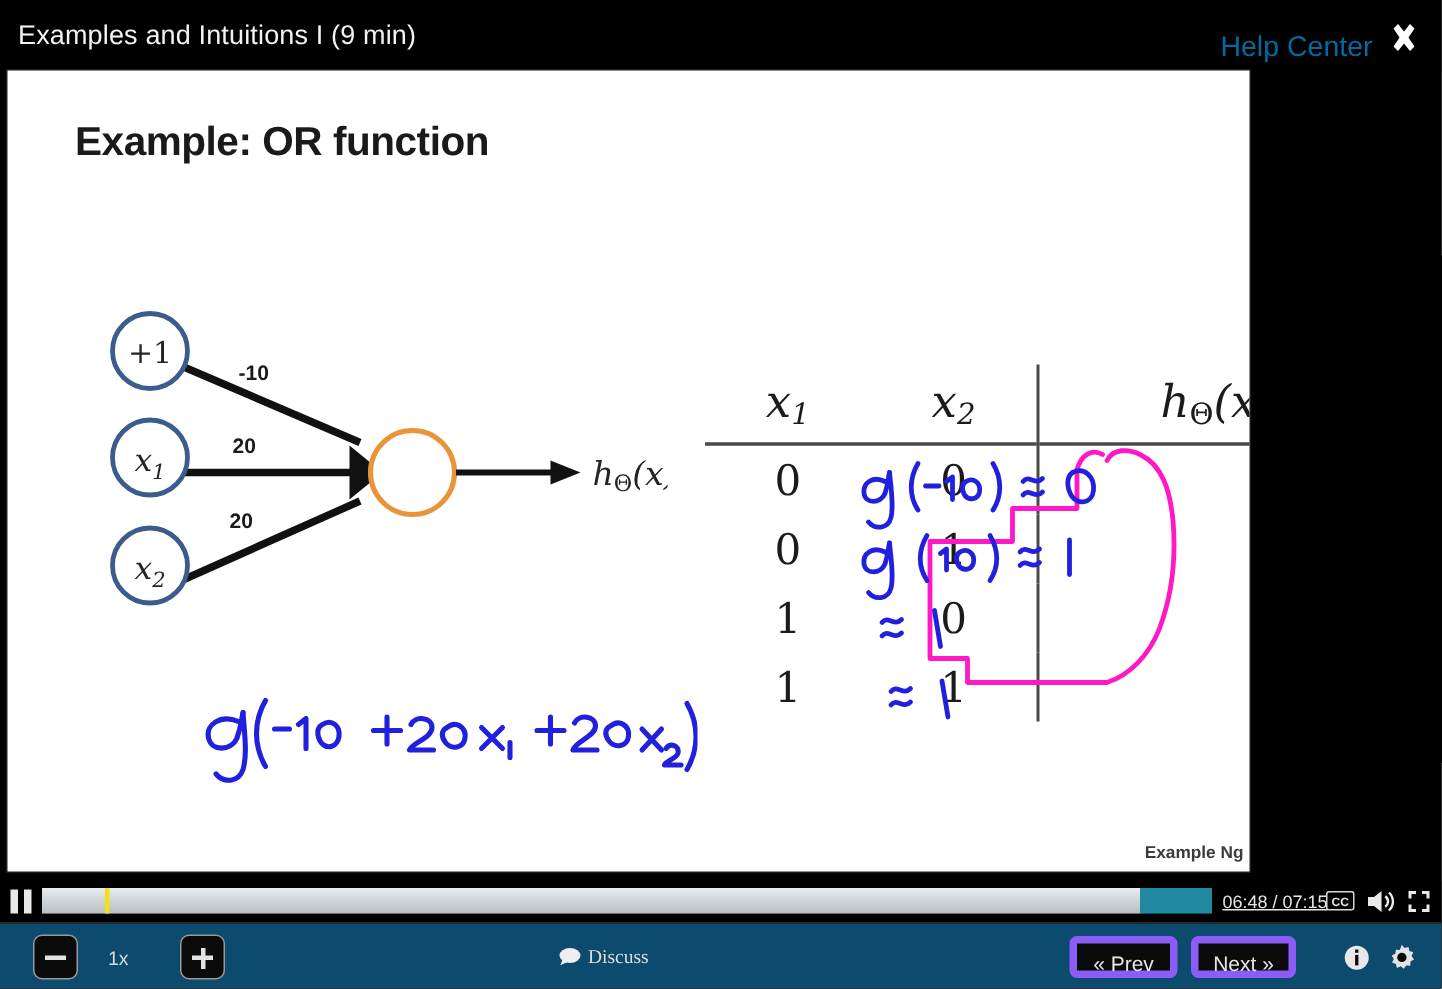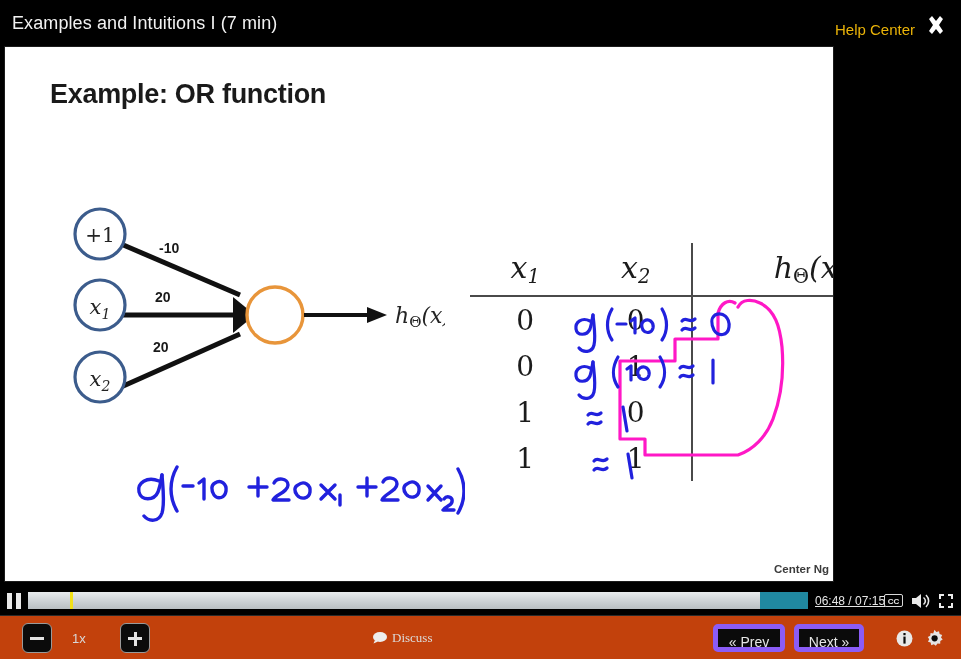--- a/index.html
+++ b/index.html
@@ -32,22 +32,22 @@
     position: absolute;
     left: 12px; top: 13px;
     font-size: 18px;
     color: #f2f2f2;
     letter-spacing: 0.1px;
     white-space: nowrap;
   }
   #help-center {
     position: absolute;
     right: 46px; top: 21px;
-    font-size: 15px;
-    color: #eab308;
+    font-size: 19px;
+    color: #0369a1;
     cursor: pointer;
     white-space: nowrap;
   }
   #close-icon {
     position: absolute;
     right: 14px; top: 14px;
     width: 22px; height: 22px;
     cursor: pointer;
   }
   #close-icon svg { display: block; }
@@ -236,21 +236,21 @@
     left: 938px; top: 6px;
     width: 16px; height: 16px;
     cursor: pointer;
   }
 
   
   #bottom-toolbar {
     position: absolute;
     left: 0; top: 615px;
     width: 961px; height: 44px;
-    background: #c2410c;
+    background: #0c4a6e;
     border-top: 1px solid #2a2a2a;
     box-sizing: border-box;
   }
   .sq-btn {
     position: absolute;
     top: 7px;
     width: 30px; height: 30px;
     border: 1px solid #9a9a9a;
     border-radius: 6px;
     background: #0b0b0b;
@@ -320,21 +320,21 @@
     width: 19px; height: 19px;
     cursor: pointer;
   }
 </style>
 </head>
 <body>
 
 <div id="app">
 
   <div id="titlebar">
-    <div id="lecture-title">Examples and Intuitions I (7 min)</div>
+    <div id="lecture-title">Examples and Intuitions I (9 min)</div>
     <div id="help-center">Help Center</div>
     <div id="close-icon">
       <svg width="22" height="22" viewBox="0 0 22 22">
         <path d="M4 5 L7 2 L11 7 L15 2 L18 5 L14 11 L18 17 L15 20 L11 15 L7 20 L4 17 L8 11 Z" fill="#ffffff"></path>
       </svg>
     </div>
   </div>
 
   <div id="slide">
 
@@ -479,21 +479,21 @@
 
           <path d="M118 172 C122 167, 126 175, 131 170 M118 181 C122 176, 126 184, 131 179"></path>
           <path d="M153 164 L157 188"></path>
 
           <path d="M124 218 C128 213, 132 221, 137 216 M124 227 C128 222, 132 230, 137 225"></path>
           <path d="M158 211 L162 235"></path>
         </g>
       </svg>
     </div>
 
-    <div id="author">Center Ng</div>
+    <div id="author">Example Ng</div>
   </div>
 
   <div id="progress-row">
     <div id="pause-button">
       <svg width="18" height="18" viewBox="0 0 18 18">
         <rect x="2" y="1" width="5" height="16" fill="#e9e9e9"></rect>
         <rect x="11" y="1" width="5" height="16" fill="#e9e9e9"></rect>
       </svg>
     </div>
     <div id="progress-track">

